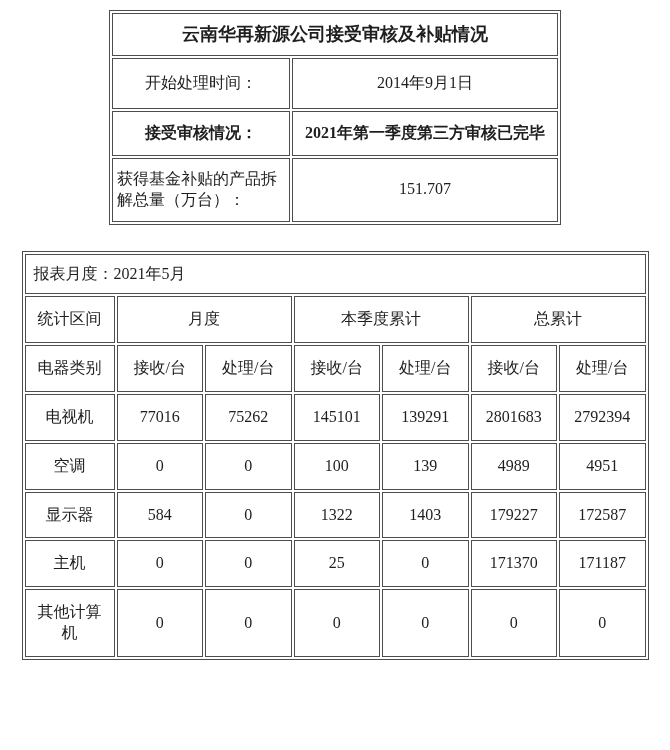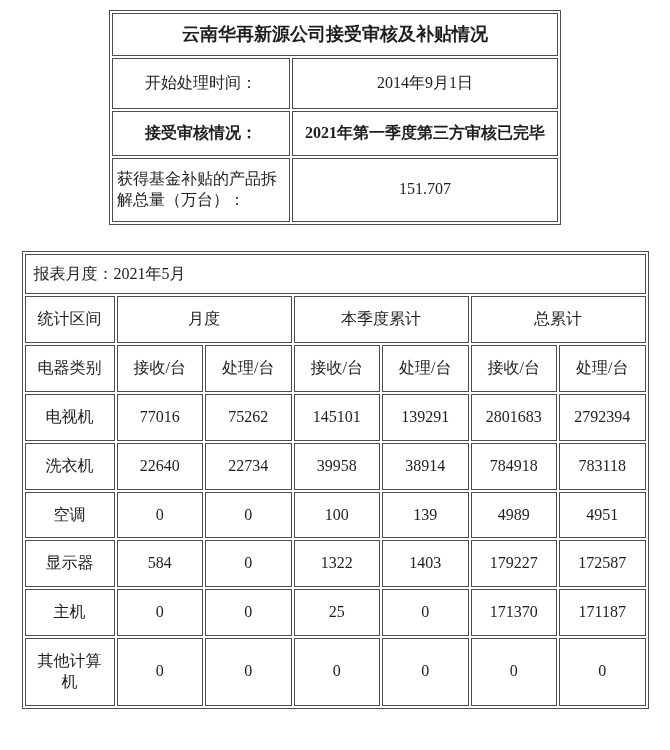--- a/index.html
+++ b/index.html
@@ -103,29 +103,20 @@
   <tr>
     <td>电视机</td>
     <td>77016</td>
     <td>75262</td>
     <td>145101</td>
     <td>139291</td>
     <td>2801683</td>
     <td>2792394</td>
   </tr>
   <tr>
-    <td>洗衣机</td>
-    <td>22640</td>
-    <td>22734</td>
-    <td>39958</td>
-    <td>38914</td>
-    <td>784918</td>
-    <td>783118</td>
-  </tr>
-  <tr>
     <td>空调</td>
     <td>0</td>
     <td>0</td>
     <td>100</td>
     <td>139</td>
     <td>4989</td>
     <td>4951</td>
   </tr>
   <tr>
     <td>显示器</td>

